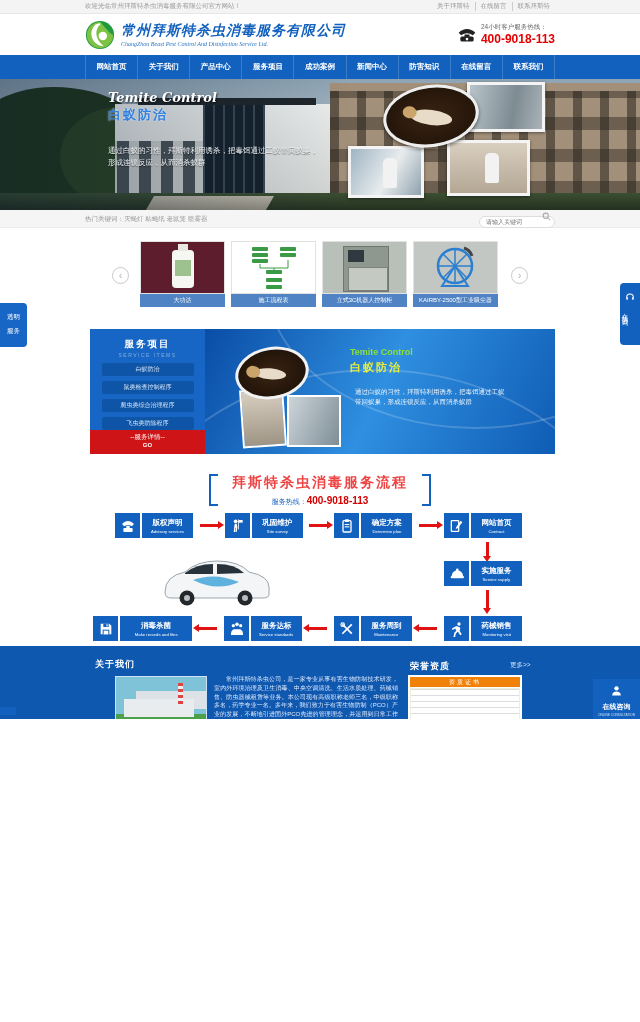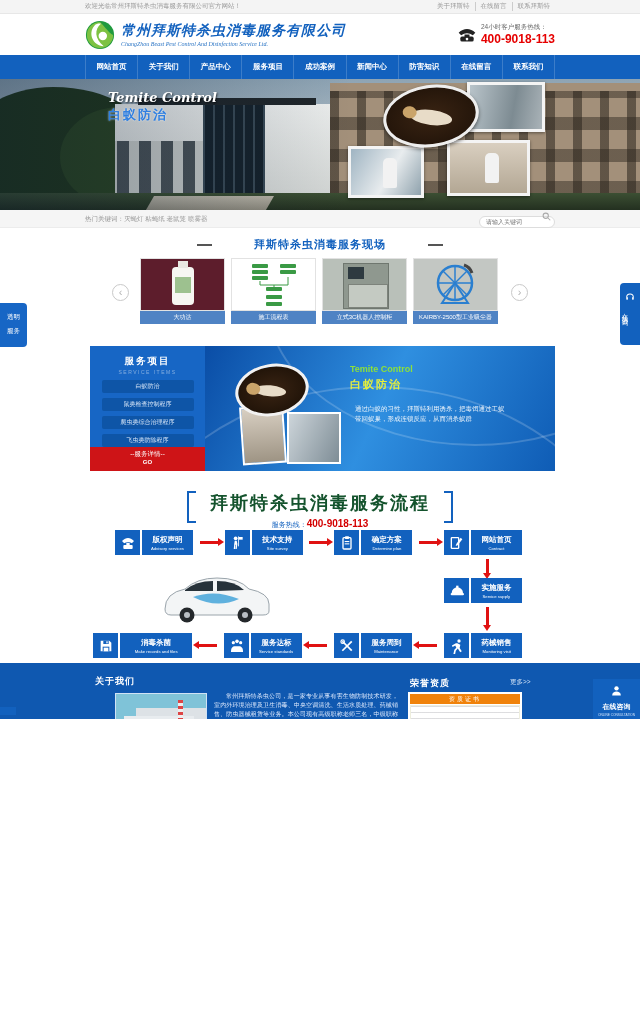--- a/index.html
+++ b/index.html
@@ -110,21 +110,21 @@
   .b-tcn { position:absolute; left:145px; top:31px; color:#e6ef3d; font-size:11px; font-weight:bold; letter-spacing:2px; }
   .b-desc { position:absolute; left:150px; top:58px; width:180px; color:#eaf3fb; font-size:6.5px; line-height:10px; }
 
   
   .process { margin-top:14px; }
   .process .wrap { height:177px; }
   .p-title-row { display:flex; align-items:flex-start; justify-content:center; padding-top:6px; }
   .bracket { width:9px; height:32px; border:2px solid #1261be; }
   .bl { border-right:none; margin-right:14px; } .br { border-left:none; margin-left:14px; }
   .p-title { text-align:center; }
-  .p-title .t { font-size:18px; font-weight:bold; color:#14532d; letter-spacing:2px; }
+  .p-title .t { font-size:14px; font-weight:bold; color:#ef4444; letter-spacing:2px; }
   .p-title .h { margin-top:3px; font-size:7px; color:#1261be; }
   .p-title .h b { font-size:10px; color:#d40000; }
   .steps-row1 { position:absolute; left:30px; top:45px; width:407px; display:flex; justify-content:space-between; align-items:center; }
   .steps-row2 { position:absolute; left:8px; top:148px; width:429px; display:flex; justify-content:space-between; align-items:center; }
   .step { display:flex; }
   .s-icon { width:25px; height:25px; background:#1261be; display:flex; align-items:center; justify-content:center; }
   .s-lbl { width:51px; height:25px; margin-left:2px; background:#1261be; color:#fff; display:flex; flex-direction:column; align-items:center; justify-content:center; }
   .s-lbl .cn { font-size:7.5px; font-weight:bold; }
   .s-lbl .en { font-size:5px; transform:scale(.85); white-space:nowrap; }
   .s-wide { width:72px; }
@@ -277,41 +277,40 @@
         <div class="figure"></div>
       </div>
     <div class="ph ph2">
         <div class="figure"></div>
       </div>
     <div class="oval">
         <div class="termite"></div>
       </div>
     <div class="hero-title-en">Temite Control</div>
     <div class="hero-title-cn">白蚁防治</div>
+    <div class="hero-desc">
+      <div>通过白蚁的习性，拜斯特利用诱杀，把毒饵通过工蚁带回蚁巢，</div>
+      <div>形成连锁反应，从而消杀蚁群</div>
+    </div>
   </div>
 
   <div class="searchbar">
     <div class="wrap">
       <span class="hotwords">热门关键词：灭蝇灯 粘蝇纸 老鼠笼 喷雾器</span>
       <span class="search-box">
         <input type="text" placeholder="请输入关键词" style="">
         <svg width="9" height="9" viewBox="0 0 12 12">
           <circle cx="5" cy="5" r="3.5" fill="none" stroke="#aaa" stroke-width="1.4"></circle>
           <line x1="8" y1="8" x2="11" y2="11" stroke="#aaa" stroke-width="1.4"></line>
         </svg>
       </span>
     </div>
   </div>
 
   <div class="showcase">
-    <div class="sc-title-row">
-      <span class="dash"></span>
-      <span class="sc-title">拜斯特杀虫消毒服务现场</span>
-      <span class="dash"></span>
-    </div>
     <div class="wrap">
       <div class="carousel">
         <div class="c-arrow c-prev">‹</div>
         <div class="cards">
           <div class="card">
             <div class="img img-bottle">
                 <div class="bottle"></div>
               </div>
             <div class="lbl">大功达</div>
           </div>
@@ -422,21 +421,21 @@
         <div class="step">
           <div class="s-icon">
             <svg width="16" height="16" viewBox="0 0 24 24" fill="#fff">
                 <circle cx="10" cy="5" r="2.8"></circle>
                 <path d="M8.6 8.5h3l1 5-1 7.5h-2l.3-6.5h-1l.2 6.5h-2l.7-7.5z"></path>
                 <rect x="14.5" y="3" width="6" height="4"></rect>
                 <rect x="13.7" y="2" width="1.2" height="15"></rect>
               </svg>
           </div>
           <div class="s-lbl">
-              <span class="cn">技术支持</span>
+              <span class="cn">巩固维护</span>
               <span class="en">Site survey</span>
             </div>
         </div>
         <div class="harrow"></div>
         <div class="step">
           <div class="s-icon">
             <svg width="16" height="16" viewBox="0 0 24 24">
                 <rect x="6" y="4" width="12" height="17" rx="1.5" fill="none" stroke="#fff" stroke-width="2"></rect>
                 <rect x="9" y="2" width="6" height="4" rx="1" fill="#fff"></rect>
                 <rect x="8.5" y="9" width="7" height="1.6" fill="#fff"></rect>

